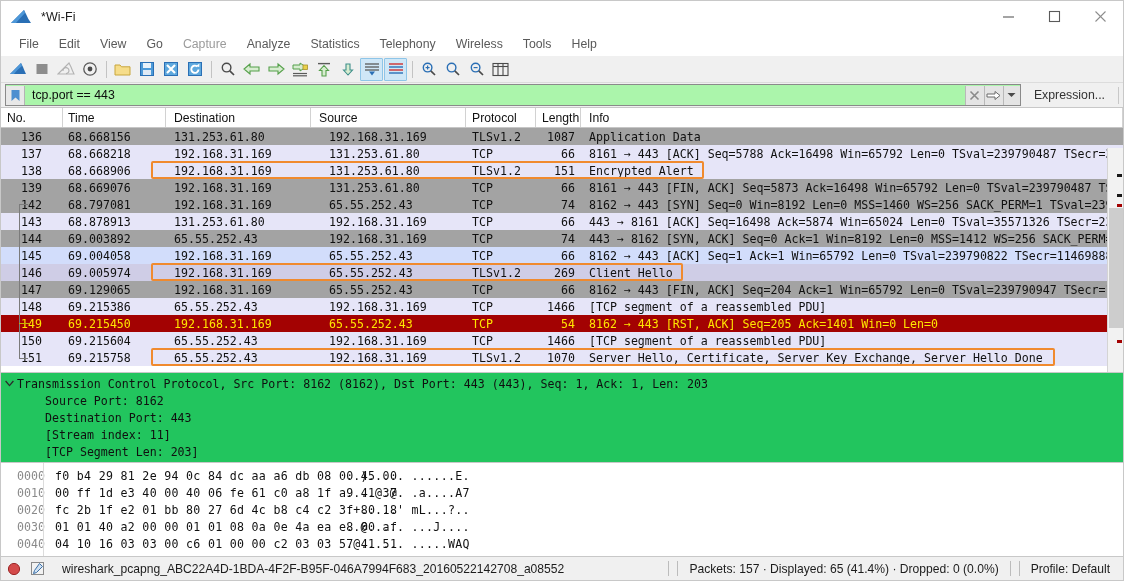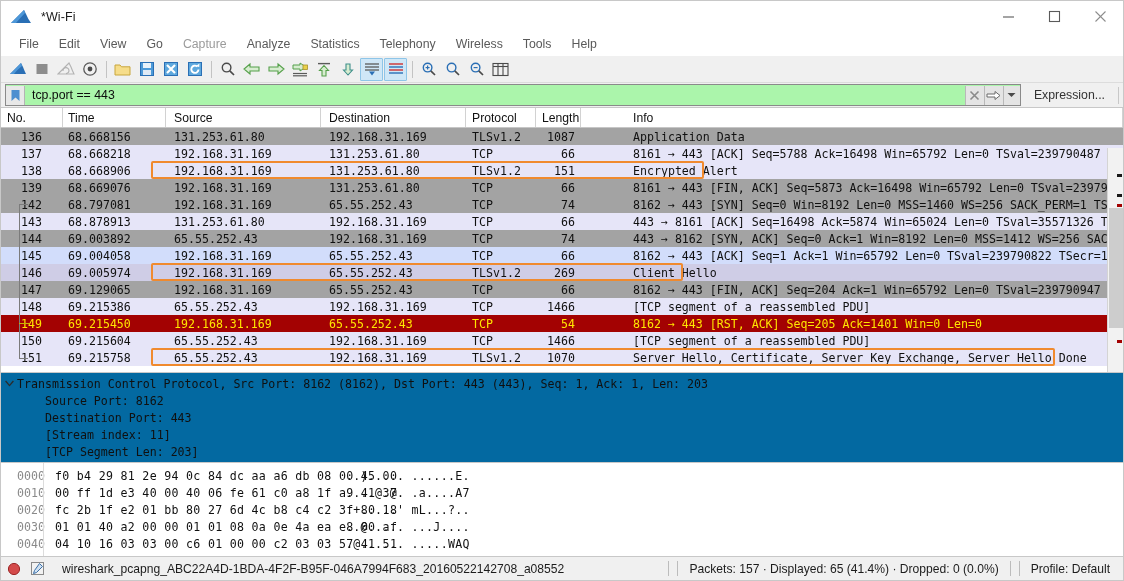--- a/index.html
+++ b/index.html
@@ -149,21 +149,21 @@
     position: relative;
     white-space: nowrap;
   }
   .cell { overflow: hidden; white-space: nowrap; padding: 0 4px; }
   .c-no   { width: 62px;  text-align: center; padding-right: 5px; }
   .c-time { width: 103px; text-align: left;  padding-left: 5px; }
   .c-src  { width: 155px; padding-left: 8px; }
   .c-dst  { width: 145px; padding-left: 8px; }
   .c-prot { width: 70px;  padding-left: 6px; }
   .c-len  { width: 45px;  text-align: right; padding-right: 6px; }
-  .c-info { flex: 1; padding-left: 8px; margin-left: 44px; }
+  .c-info { flex: 1; padding-left: 8px; }
 
   .bg-gray  { background: #a3a3a3; }
   .bg-lav   { background: #e6e5f8; }
   .bg-blue  { background: #d2ddfb; }
   .bg-lav2  { background: #cfcde6; }
   .bg-red   { background: #a30202; color: #ffe600; }
 
   
   .bracket {
     position: absolute;
@@ -203,21 +203,21 @@
   .iscroll-thumb {
     position: absolute; left: 1px; width: 14px;
     background: #cdcdcd;
   }
   .iscroll-tick {
     position: absolute; right: 1px; width: 5px; height: 3px;
   }
 
   
   .details {
-    background: #0369a1;
+    background: #22c55e;
     height: 90px; min-height: 90px;
     overflow: hidden;
     border-bottom: 1px solid #c8c8c8;
     padding-top: 2px;
     position: relative;
   }
   .drow {
     height: 17px;
     display: flex; align-items: center;
     font-family: "DejaVu Sans Mono", monospace;
@@ -481,22 +481,22 @@
     </div>
     <span class="expression-btn">Expression...</span>
     <div class="fb-sep"></div>
   </div>
 
   <div class="packetlist">
 
     <div class="plist-head">
       <div class="hcell c-no">No.</div>
       <div class="hcell c-time">Time</div>
+      <div class="hcell c-dst">Destination</div>
       <div class="hcell c-src">Source</div>
-      <div class="hcell c-dst">Destination</div>
       <div class="hcell c-prot">Protocol</div>
       <div class="hcell c-len">Length</div>
       <div class="hcell c-info">Info</div>
     </div>
 
     <div class="plist-body" id="plist-body">
         <div class="prow bg-lav" style="position: absolute; top: 221px; left: 0px; right: 0px;">
           <div class="cell c-no">151</div>
           <div class="cell c-time">69.215758</div>
           <div class="cell c-src">65.55.252.43</div>

